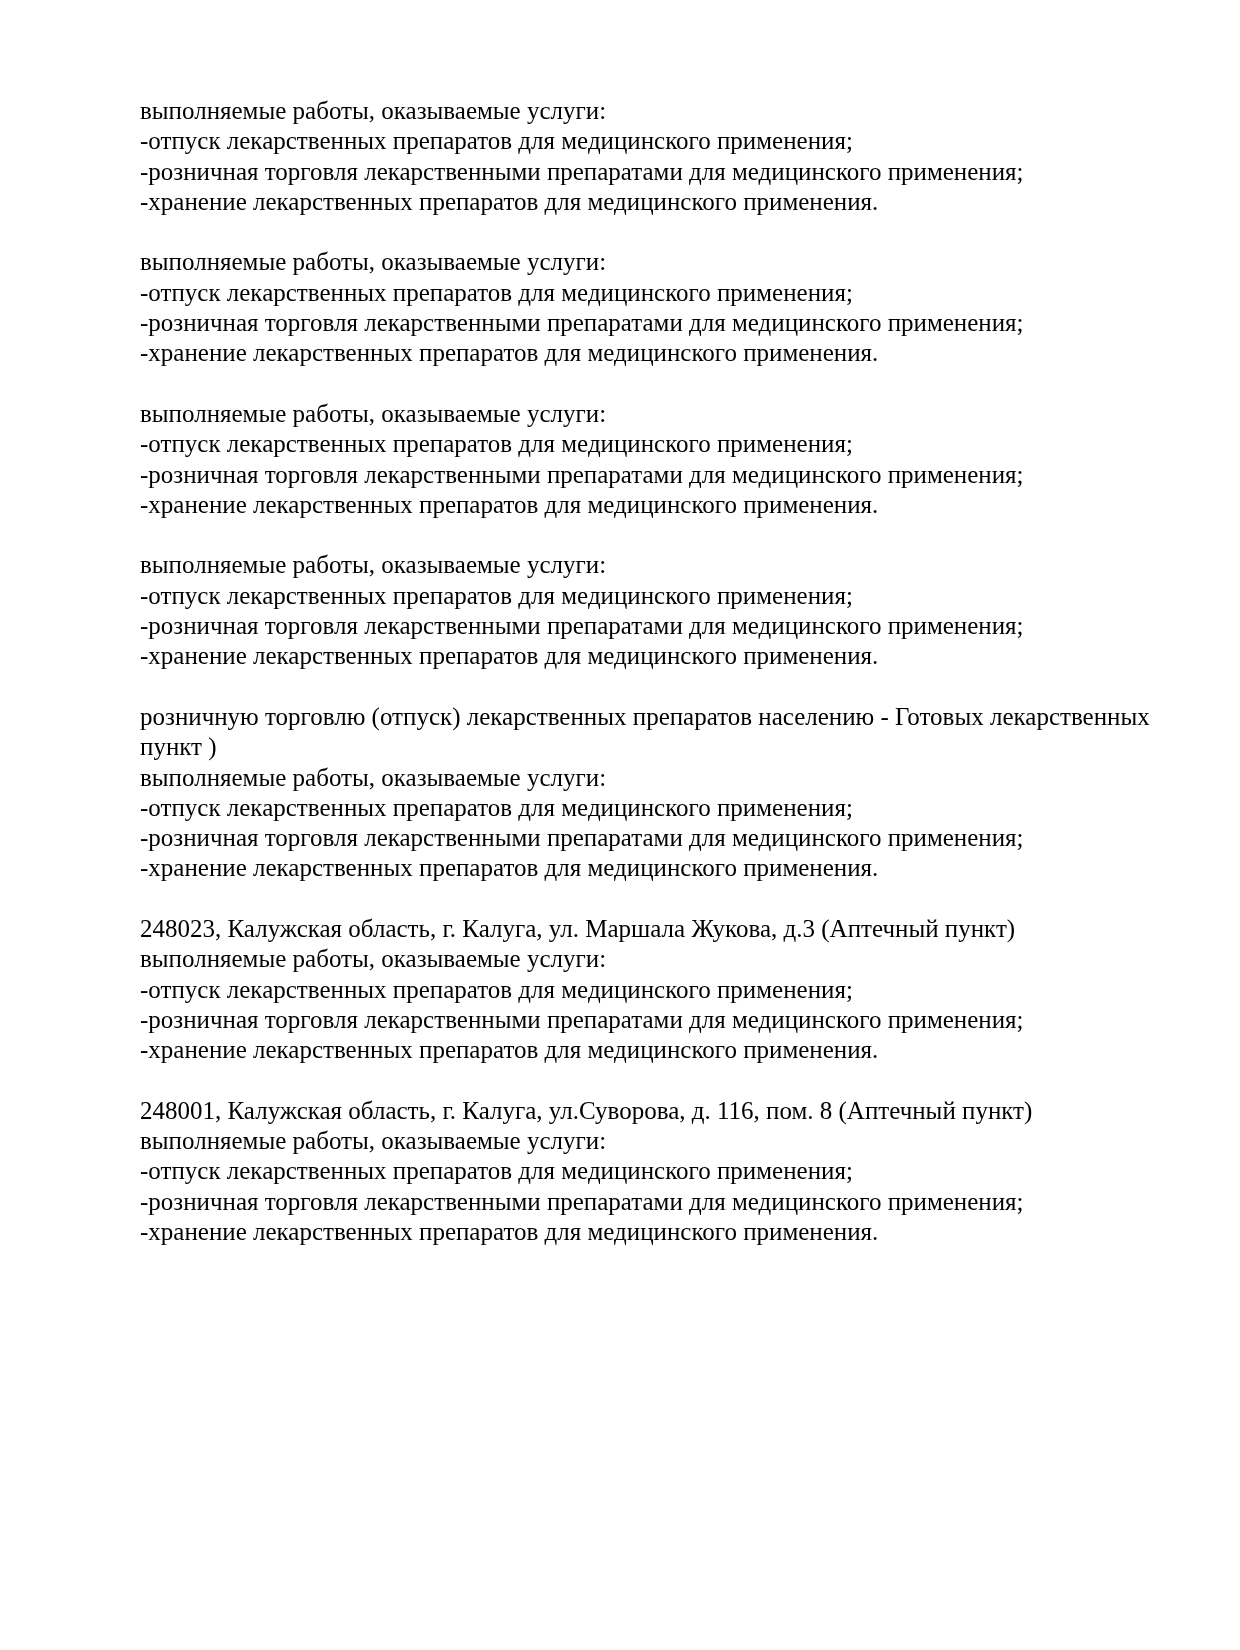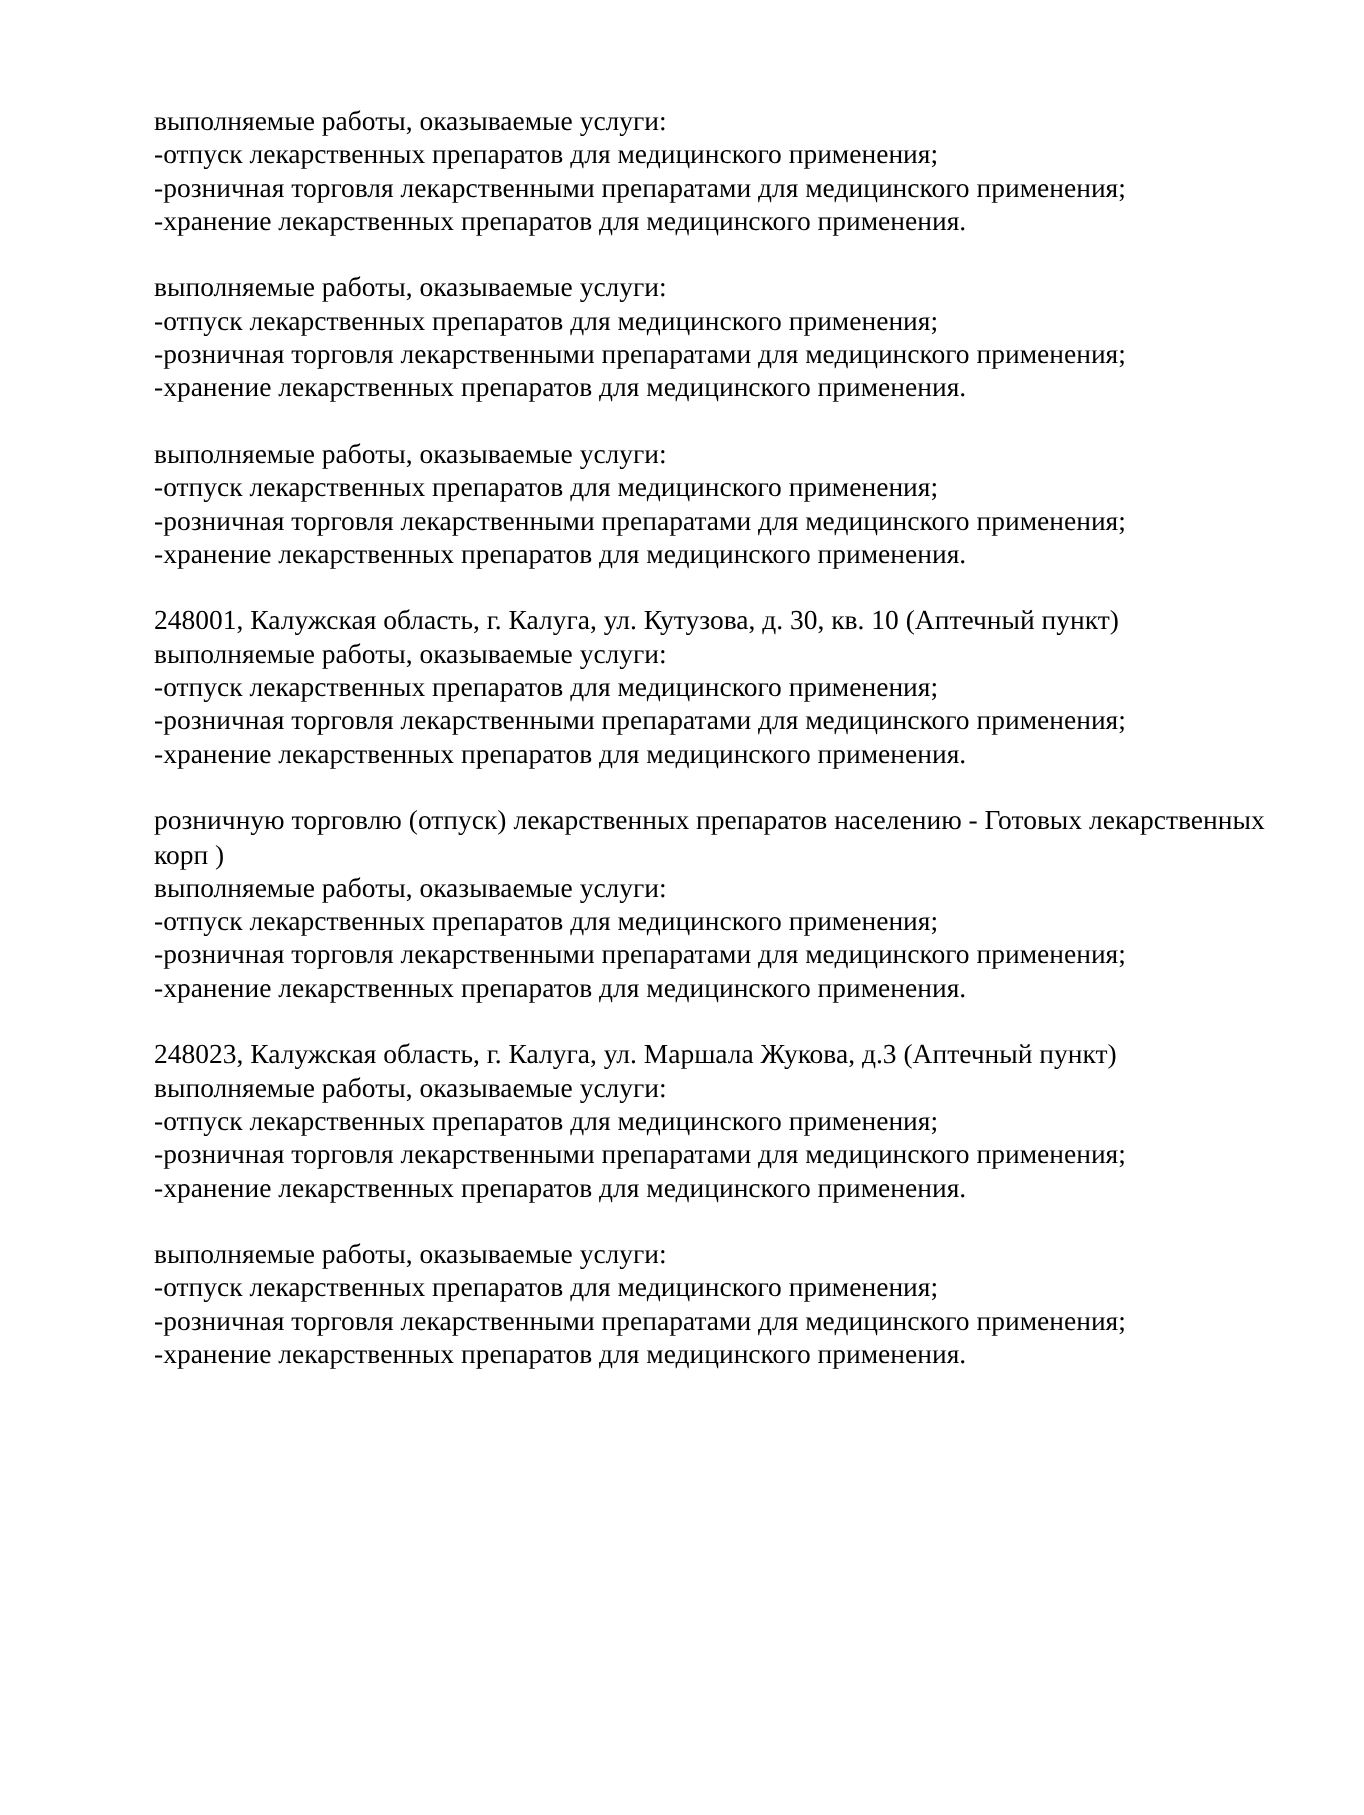--- a/index.html
+++ b/index.html
@@ -44,41 +44,41 @@
         <div class="line">-розничная торговля лекарственными препаратами для медицинского применения;</div>
         <div class="line">-хранение лекарственных препаратов для медицинского применения.</div>
       </div>
       <div class="block">
         <div class="line">выполняемые работы, оказываемые услуги:</div>
         <div class="line">-отпуск лекарственных препаратов для медицинского применения;</div>
         <div class="line">-розничная торговля лекарственными препаратами для медицинского применения;</div>
         <div class="line">-хранение лекарственных препаратов для медицинского применения.</div>
       </div>
       <div class="block">
-        <div class="line">248001, Калужская область, г. Калуга, ул. Кутузова, д. 30, кв. 10 (Аптечный пункт)</div>
         <div class="line">выполняемые работы, оказываемые услуги:</div>
         <div class="line">-отпуск лекарственных препаратов для медицинского применения;</div>
         <div class="line">-розничная торговля лекарственными препаратами для медицинского применения;</div>
         <div class="line">-хранение лекарственных препаратов для медицинского применения.</div>
       </div>
       <div class="block">
         <div class="line">розничную торговлю (отпуск) лекарственных препаратов населению - Готовых лекарственных</div>
-        <div class="line">корп )</div>
+        <div class="line">пункт )</div>
         <div class="line">выполняемые работы, оказываемые услуги:</div>
         <div class="line">-отпуск лекарственных препаратов для медицинского применения;</div>
         <div class="line">-розничная торговля лекарственными препаратами для медицинского применения;</div>
         <div class="line">-хранение лекарственных препаратов для медицинского применения.</div>
       </div>
       <div class="block">
         <div class="line">248023, Калужская область, г. Калуга, ул. Маршала Жукова, д.3 (Аптечный пункт)</div>
         <div class="line">выполняемые работы, оказываемые услуги:</div>
         <div class="line">-отпуск лекарственных препаратов для медицинского применения;</div>
         <div class="line">-розничная торговля лекарственными препаратами для медицинского применения;</div>
         <div class="line">-хранение лекарственных препаратов для медицинского применения.</div>
       </div>
       <div class="block">
+        <div class="line">248001, Калужская область, г. Калуга, ул.Суворова, д. 116, пом. 8 (Аптечный пункт)</div>
         <div class="line">выполняемые работы, оказываемые услуги:</div>
         <div class="line">-отпуск лекарственных препаратов для медицинского применения;</div>
         <div class="line">-розничная торговля лекарственными препаратами для медицинского применения;</div>
         <div class="line">-хранение лекарственных препаратов для медицинского применения.</div>
       </div>
     </div>
 </div>
 
 </body></html>

